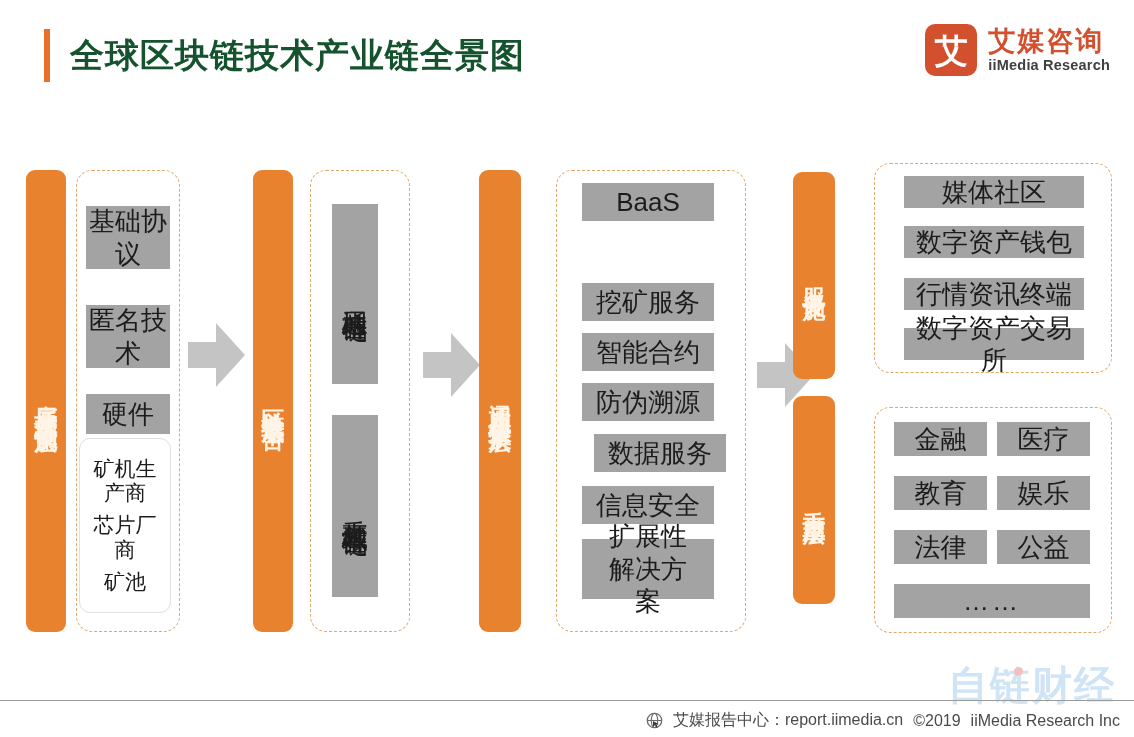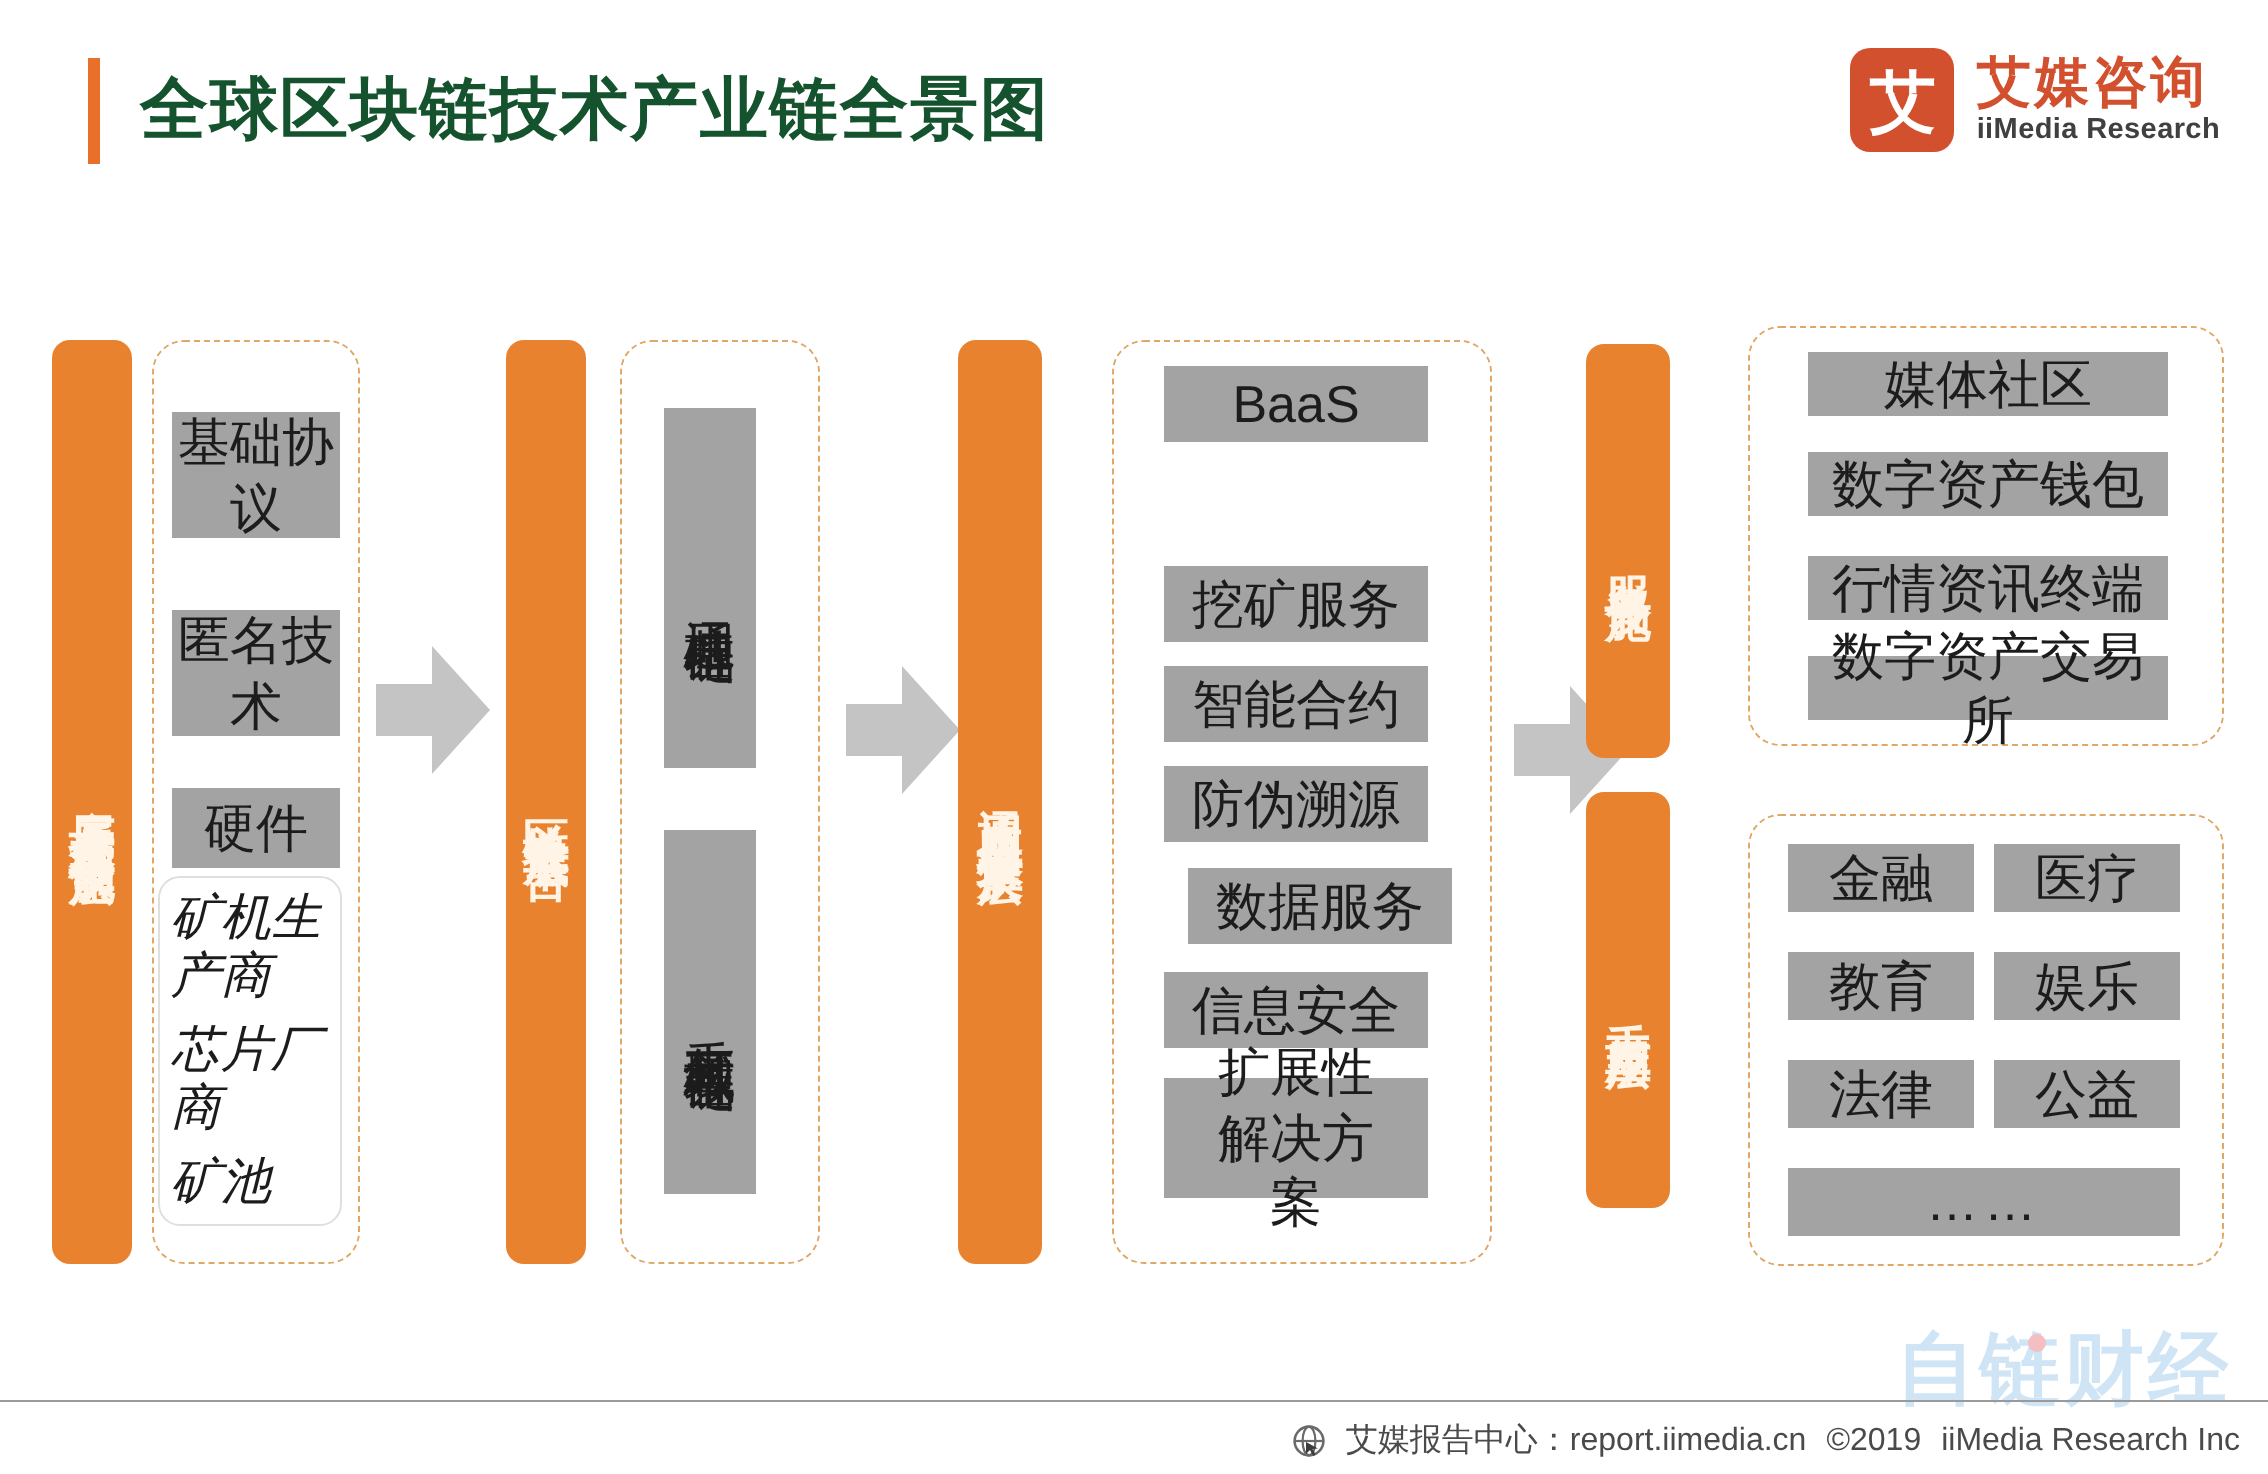--- a/index.html
+++ b/index.html
@@ -133,26 +133,25 @@
     border-radius: 11px;
     background: #ffffff;
     box-sizing: border-box;
     display: flex;
     flex-direction: column;
     align-items: center;
     justify-content: center;
     gap: 7px;
   }
   .white-box .wline {
-    font-size: 25px;
+    font-size: 21px;
     color: #1c1c1c;
-    text-align: left;
+    text-align: center;
     line-height: 1.18;
     width: 88%;
-    font-style: italic;
   }
 
   
   .arrow { position: absolute; }
 
   
   #footer-rule {
     position: absolute;
     left: 0; bottom: 36px;
     width: 1134px; height: 1.5px;

